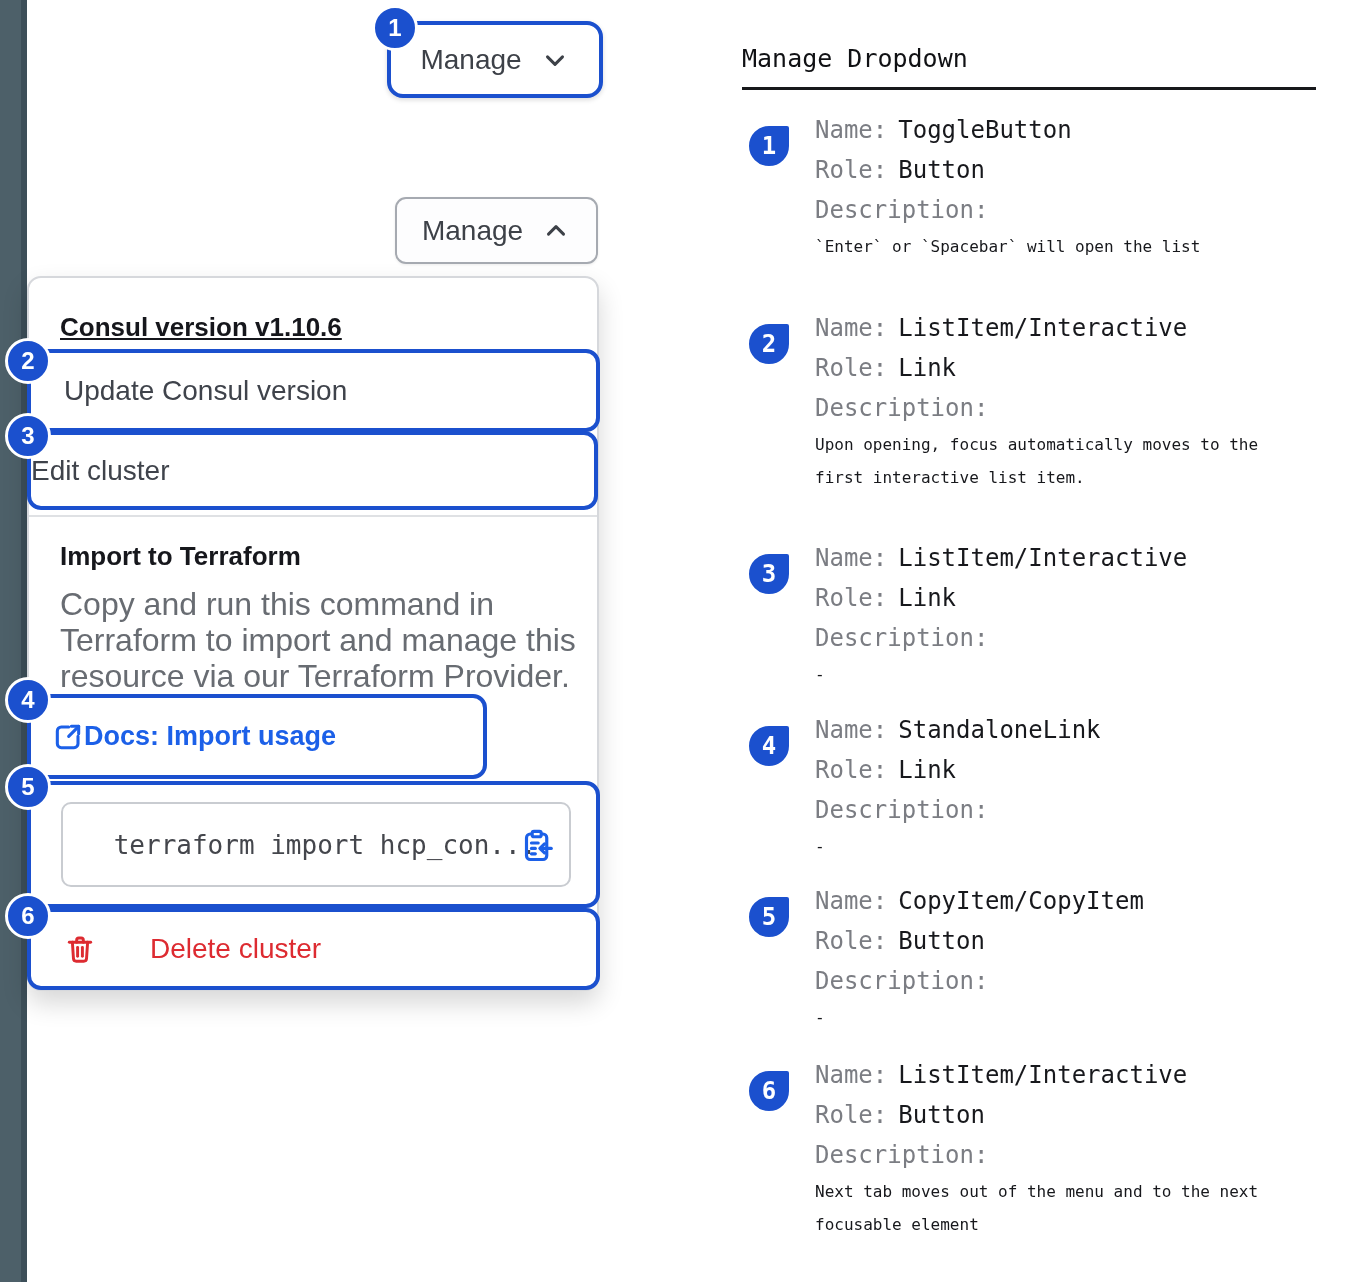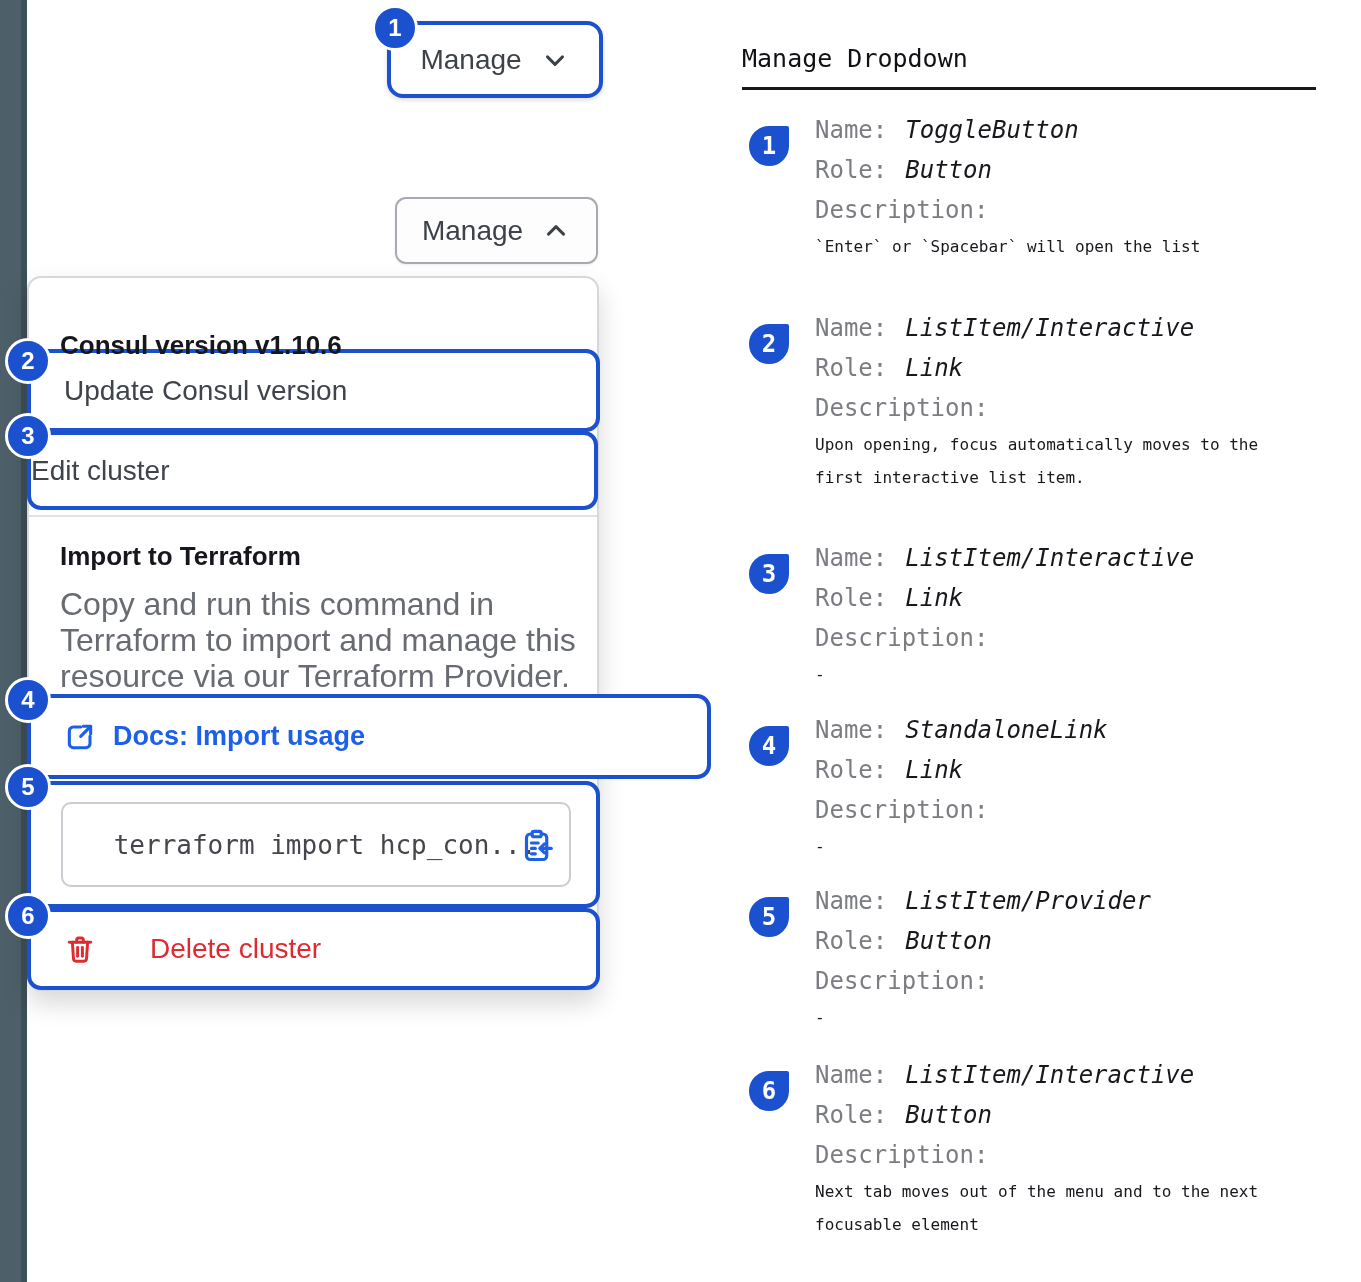--- a/index.html
+++ b/index.html
@@ -56,21 +56,21 @@
   }
   .menu-header{font-size:26px;font-weight:700;color:#16171c;z-index:12;}
   .menu-item-label{font-size:28px;color:#3f434b;}
   #row-update{left:27px;top:349px;width:573px;height:83px;padding-left:33px;}
   #row-edit{left:27px;top:431px;width:571px;height:79px;}
   #divider{left:29px;top:515px;width:568px;height:2px;background:#dfe1e4;z-index:12;}
   #import-title{left:60px;top:541px;}
   #import-desc{
     left:60px;top:586px;width:516px;font-size:32px;line-height:36px;color:#686c72;z-index:12;
   }
-  #row-docs{left:27px;top:694px;width:684px;height:85px;padding-left:33px;gap:17px;cursor:pointer;}
+  #row-docs{left:27px;top:694px;width:460px;height:85px;padding-left:21px;cursor:pointer;}
   .link-text{font-size:27px;font-weight:600;color:#1c60e8;}
   #row-code{left:27px;top:781px;width:573px;height:127px;padding-left:30px;}
   #code-box{
     position:relative;width:510px;height:85px;border:2px solid #c9ccd1;border-radius:10px;
     background:#ffffff;display:flex;align-items:center;box-sizing:border-box;
     padding-left:18px;cursor:pointer;justify-content:center;
   }
   #code-text{font-family:"DejaVu Sans Mono",monospace;font-size:26px;color:#44464c;}
   #copy-icon{position:absolute;right:14px;top:24px;width:36px;height:36px;}
   #row-delete{left:27px;top:908px;width:573px;height:82px;padding-left:33px;gap:16px;cursor:pointer;}
@@ -85,21 +85,21 @@
   #badge-6{left:5px;top:893px;}
 
   
   #legend{left:742px;top:0;width:580px;font-family:"DejaVu Sans Mono",monospace;}
   #legend-title{position:absolute;left:0;top:44px;font-size:25px;color:#101114;}
   #legend-rule{position:absolute;left:0;top:87px;width:574px;height:3px;background:#17181b;}
   .legend-item{position:absolute;left:0;width:580px;}
   .legend-item .badge{position:absolute;left:5px;top:14px;}
   .legend-body{margin-left:73px;font-size:24px;line-height:40px;}
   .fld-label{color:#7b7d83;}
-  .fld-value{color:#17181c;margin-left:18px;font-style:italic;}
+  .fld-value{color:#17181c;margin-left:11px;}
   .legend-desc{font-size:16px;line-height:33px;color:#17181c;width:500px;}
   #li-0{top:110px;} #li-1{top:308px;} #li-2{top:538px;}
   #li-3{top:710px;} #li-4{top:881px;} #li-5{top:1055px;}
 
   svg{display:block;}
 </style>
 </head>
 <body>
 
 <div class="abs" id="side-strip"></div>
@@ -118,21 +118,21 @@
   <span>Manage</span>
   <span>
     <svg width="30" height="30" viewBox="0 0 24 24" fill="none" stroke="#3d4148" stroke-width="2.4" stroke-linecap="round" stroke-linejoin="round">
         <path d="M6 14.5l6-6 6 6"></path>
       </svg>
   </span>
 </div>
 
 <div class="abs" id="dropdown-panel"></div>
 
-<div class="abs menu-header" style="left:60px;top:330px;">Consul version v1.10.6</div>
+<div class="abs menu-header" style="left:60px;top:312px;text-decoration:underline;">Consul version v1.10.6</div>
 
 <div class="abs ann-box" id="row-update">
   <span class="menu-item-label">Update Consul version</span>
 </div>
 <div class="abs badge" id="badge-2">2</div>
 
 <div class="abs ann-box" id="row-edit">
   <span class="menu-item-label">Edit cluster</span>
 </div>
 <div class="abs badge" id="badge-3">3</div>
@@ -226,21 +226,21 @@
       <div><span class="fld-label">Name:</span><span class="fld-value">StandaloneLink</span></div>
       <div><span class="fld-label">Role:</span><span class="fld-value">Link</span></div>
       <div><span class="fld-label">Description:</span></div>
       <div class="legend-desc">-</div>
     </div>
   </div>
 
   <div class="legend-item" id="li-4">
     <div class="badge legend">5</div>
     <div class="legend-body">
-      <div><span class="fld-label">Name:</span><span class="fld-value">ListItem/Provider</span></div>
+      <div><span class="fld-label">Name:</span><span class="fld-value">CopyItem/CopyItem</span></div>
       <div><span class="fld-label">Role:</span><span class="fld-value">Button</span></div>
       <div><span class="fld-label">Description:</span></div>
       <div class="legend-desc">-</div>
     </div>
   </div>
 
   <div class="legend-item" id="li-5">
     <div class="badge legend">6</div>
     <div class="legend-body">
       <div><span class="fld-label">Name:</span><span class="fld-value">ListItem/Interactive</span></div>

